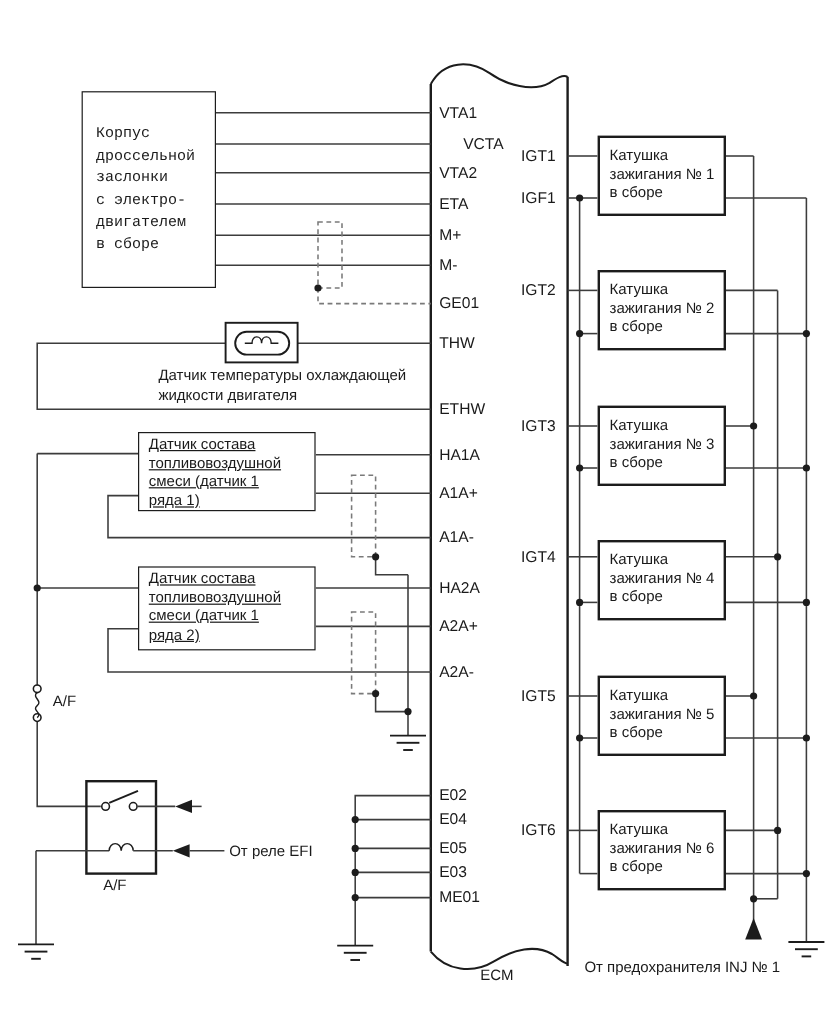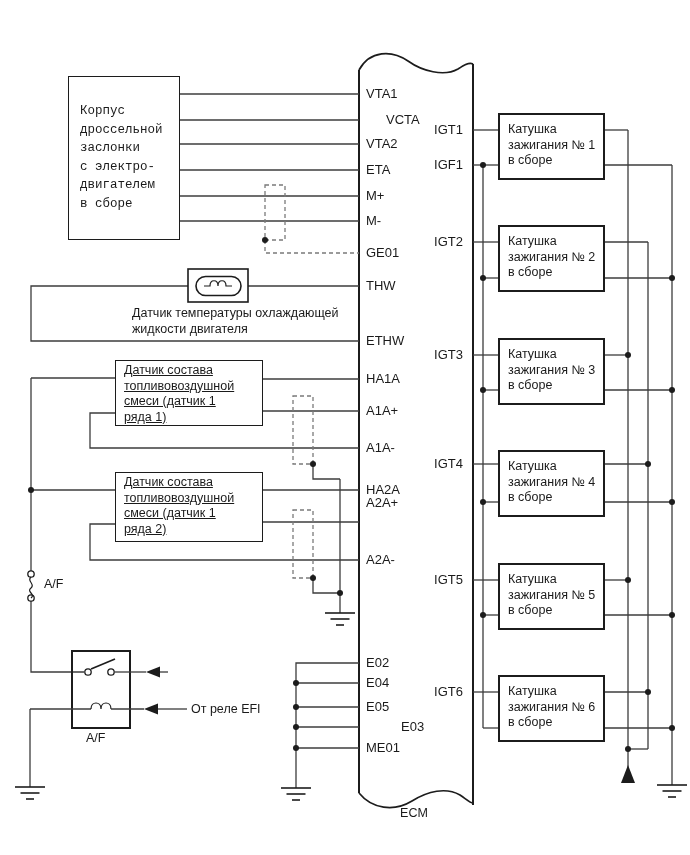--- a/index.html
+++ b/index.html
@@ -268,42 +268,43 @@
   <div class="lbl" style="left:132px; top:305px; width:240px;">Датчик температуры охлаждающей
 жидкости двигателя</div>
 
   <div class="lbl" style="left:44px; top:576px;">A/F</div>
 
   <div class="lbl" style="left:86px; top:730px;">A/F</div>
 
 
   <div class="lbl" style="left:191px; top:701px;">От реле EFI</div>
 
+  <div class="lbl" style="left:487px; top:798px; width:190px;">От предохранителя INJ № 1</div>
 
   <div class="lbl" style="left:393px; top:805px; width:42px; text-align:center;">ECM</div>
 
   <span class="pin" style="left:366px; top:86px;">VTA1</span>
   <span class="pin" style="left:386px; top:112px;">VCTA</span>
   <span class="pin" style="left:366px; top:136px;">VTA2</span>
   <span class="pin" style="left:366px; top:162px;">ETA</span>
   <span class="pin" style="left:366px; top:188px;">M+</span>
   <span class="pin" style="left:366px; top:213px;">M-</span>
   <span class="pin" style="left:366px; top:245px;">GE01</span>
   <span class="pin" style="left:366px; top:278px;">THW</span>
   <span class="pin" style="left:366px; top:333px;">ETHW</span>
   <span class="pin" style="left:366px; top:371px;">HA1A</span>
   <span class="pin" style="left:366px; top:403px;">A1A+</span>
   <span class="pin" style="left:366px; top:440px;">A1A-</span>
   <span class="pin" style="left:366px; top:482px;">HA2A</span>
-  <span class="pin" style="left:366px; top:495px;">A2A+</span>
+  <span class="pin" style="left:366px; top:514px;">A2A+</span>
   <span class="pin" style="left:366px; top:552px;">A2A-</span>
   <span class="pin" style="left:366px; top:655px;">E02</span>
   <span class="pin" style="left:366px; top:675px;">E04</span>
   <span class="pin" style="left:366px; top:699px;">E05</span>
-  <span class="pin" style="left:366px; top:719px;margin-left:35px;">E03</span>
+  <span class="pin" style="left:366px; top:719px;">E03</span>
   <span class="pin" style="left:366px; top:740px;">ME01</span>
 
   <span class="pin r" style="right:227px; top:122px;">IGT1</span>
   <span class="pin r" style="right:227px; top:157px;">IGF1</span>
   <span class="pin r" style="right:227px; top:234px;">IGT2</span>
   <span class="pin r" style="right:227px; top:347px;">IGT3</span>
   <span class="pin r" style="right:227px; top:456px;">IGT4</span>
   <span class="pin r" style="right:227px; top:572px;">IGT5</span>
   <span class="pin r" style="right:227px; top:684px;">IGT6</span>
 

